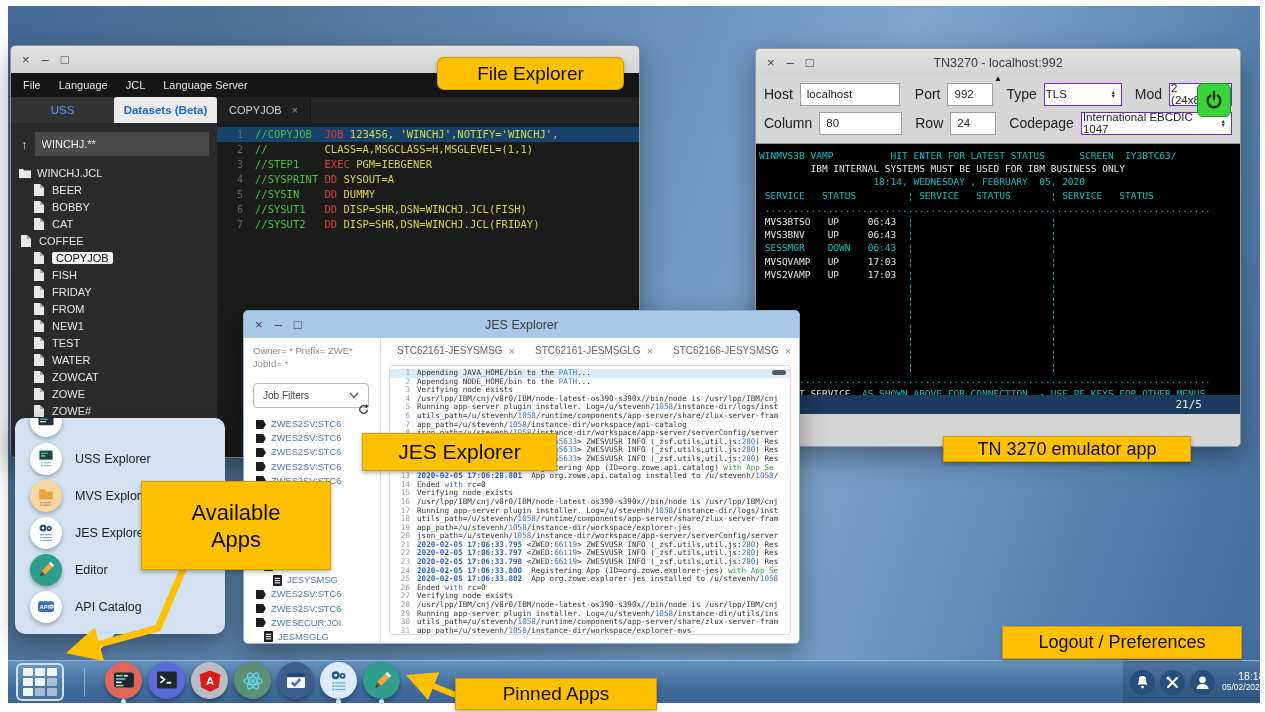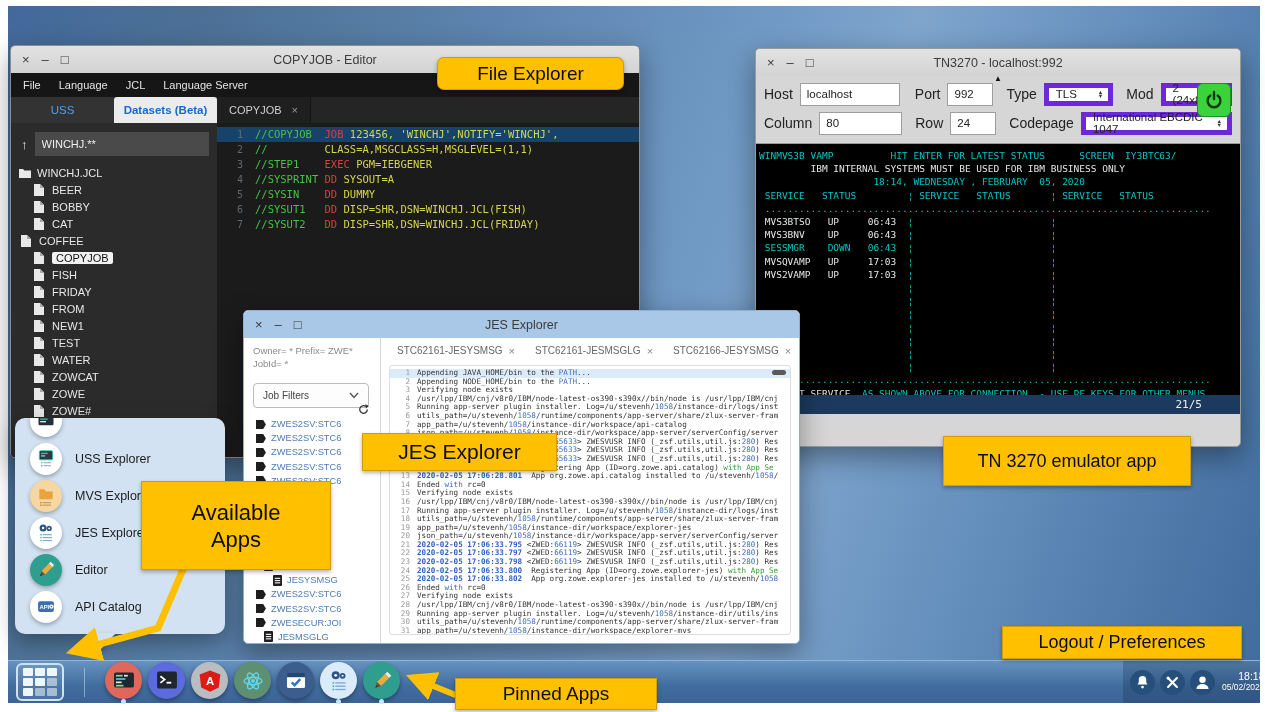--- a/index.html
+++ b/index.html
@@ -39,21 +39,21 @@
   .code-line .ltext{padding-left:12px;}
   .code-line.csel{background:#17436b;}
   .code .sg-g{color:#44c344;}  .code .sg-r{color:#d84040;}  .code .sg-y{color:#d6d64a;}
   
   #tn-win{left:755px;top:48px;width:486px;height:399px;background:#d6d6d6;border:1px solid #9a9a9a;}
   .collapse-tri{position:absolute;left:50%;top:25px;transform:translateX(-50%);font-size:8px;color:#111;z-index:3;}
   .tn-form{background:#d6d6d6;padding:5px 8px 4px 8px;}
   .frow{display:flex;align-items:center;height:26px;margin-bottom:3px;}
   .flabel{font-size:14px;color:#222;margin-right:7px;text-align:right;}
   .tf{height:23px;border:1px solid #9e9e9e;background:#fff;font-size:11.5px;color:#222;padding:0 6px;font-family:"Liberation Sans",sans-serif;}
-  .sel-box{height:23px;border:5px solid #6d28d9;background:#fff;display:flex;align-items:center;justify-content:space-between;padding:0 5px 0 7px;font-size:11.5px;color:#222;}
+  .sel-box{height:23px;border:1px solid #6d28d9;background:#fff;display:flex;align-items:center;justify-content:space-between;padding:0 5px 0 1px;font-size:11.5px;color:#222;}
   .updn{display:flex;flex-direction:column;line-height:4px;font-size:5.5px;color:#333;margin-left:5px;}
   .power-btn{position:absolute;right:9px;top:34px;width:34px;height:34px;background:#3bd33b;border:1px solid #1d941d;border-radius:6px;display:flex;align-items:center;justify-content:center;}
   .term{background:#000;height:252px;border-top:1px solid #999;padding:5px 3px 0 3px;font-family:"DejaVu Sans Mono",monospace;font-size:9.5px;line-height:13.2px;overflow:hidden;}
   .trow{white-space:pre;}
   .term .sg-c{color:#00c4c4;}  .term .sg-w{color:#e6e6e6;}
   .tn-status{height:19px;background:#1b3a5e;display:flex;align-items:center;justify-content:flex-end;padding-right:38px;color:#f0f0f0;font-size:11px;font-family:"DejaVu Sans Mono",monospace;}
   
   #jes-win{left:243px;top:310px;width:557px;height:334px;background:#fff;border:1px solid #8fb0d0;}
   #jes-win .titlebar{background:#a9c7e7;}
   .jes-body{display:flex;height:calc(100% - 27px);}
@@ -106,40 +106,39 @@
   .tray-ic{width:25px;height:25px;border-radius:50%;background:#274f7c;display:flex;align-items:center;justify-content:center;flex:none;}
   .tray-ic svg{width:21px;height:21px;}
   .clock{margin-left:2px;text-align:right;color:#fff;line-height:11px;flex:1;padding-right:5px;}
   .clock .tme{font-size:10.5px;}
   .clock .dte{font-size:8.5px;}
   
   .ann{position:absolute;z-index:45;background:#FFC000;border:1px solid rgba(0,0,0,.18);box-shadow:0 2px 4px rgba(0,0,0,.3);
     display:flex;align-items:center;justify-content:center;color:#0d0d0d;text-align:center;}
   #ann-file{left:437px;top:57px;width:187px;height:33px;font-size:19px;}
   #ann-jes{left:362px;top:433px;width:195px;height:38px;font-size:21px;}
-  #ann-tn{left:943px;top:436px;width:248px;height:50px;font-size:18px;}
+  #ann-tn{left:943px;top:436px;width:248px;height:26px;font-size:18px;}
   #ann-avail{left:141px;top:481px;width:190px;height:89px;font-size:22px;line-height:27px;}
   #ann-logout{left:1002px;top:626px;width:240px;height:33px;font-size:18px;}
   #ann-pinned{left:455px;top:678px;width:202px;height:32px;font-size:19px;}
   #arrows{position:absolute;left:0;top:0;width:1265px;height:712px;z-index:40;pointer-events:none;}
 </style>
 </head>
 <body>
 
 <div class="screen">
   <div class="desktop"></div>
 
   <div class="window" id="editor-win" style="z-index:5;">
     <div class="titlebar">
       <div class="wctrls">
         <span>×</span>
           <span>–</span>
           <span>□</span>
       </div>
-      <div class="wtitle">COPYJOB - Editor</div>
     </div>
     <div class="menubar" id="menu-items">
         <span class="menu-item">File</span>
         <span class="menu-item">Language</span>
         <span class="menu-item">JCL</span>
         <span class="menu-item">Language Server</span>
       </div>
     <div class="ed-body">
       <div class="ed-side">
         <div class="side-tabs">

